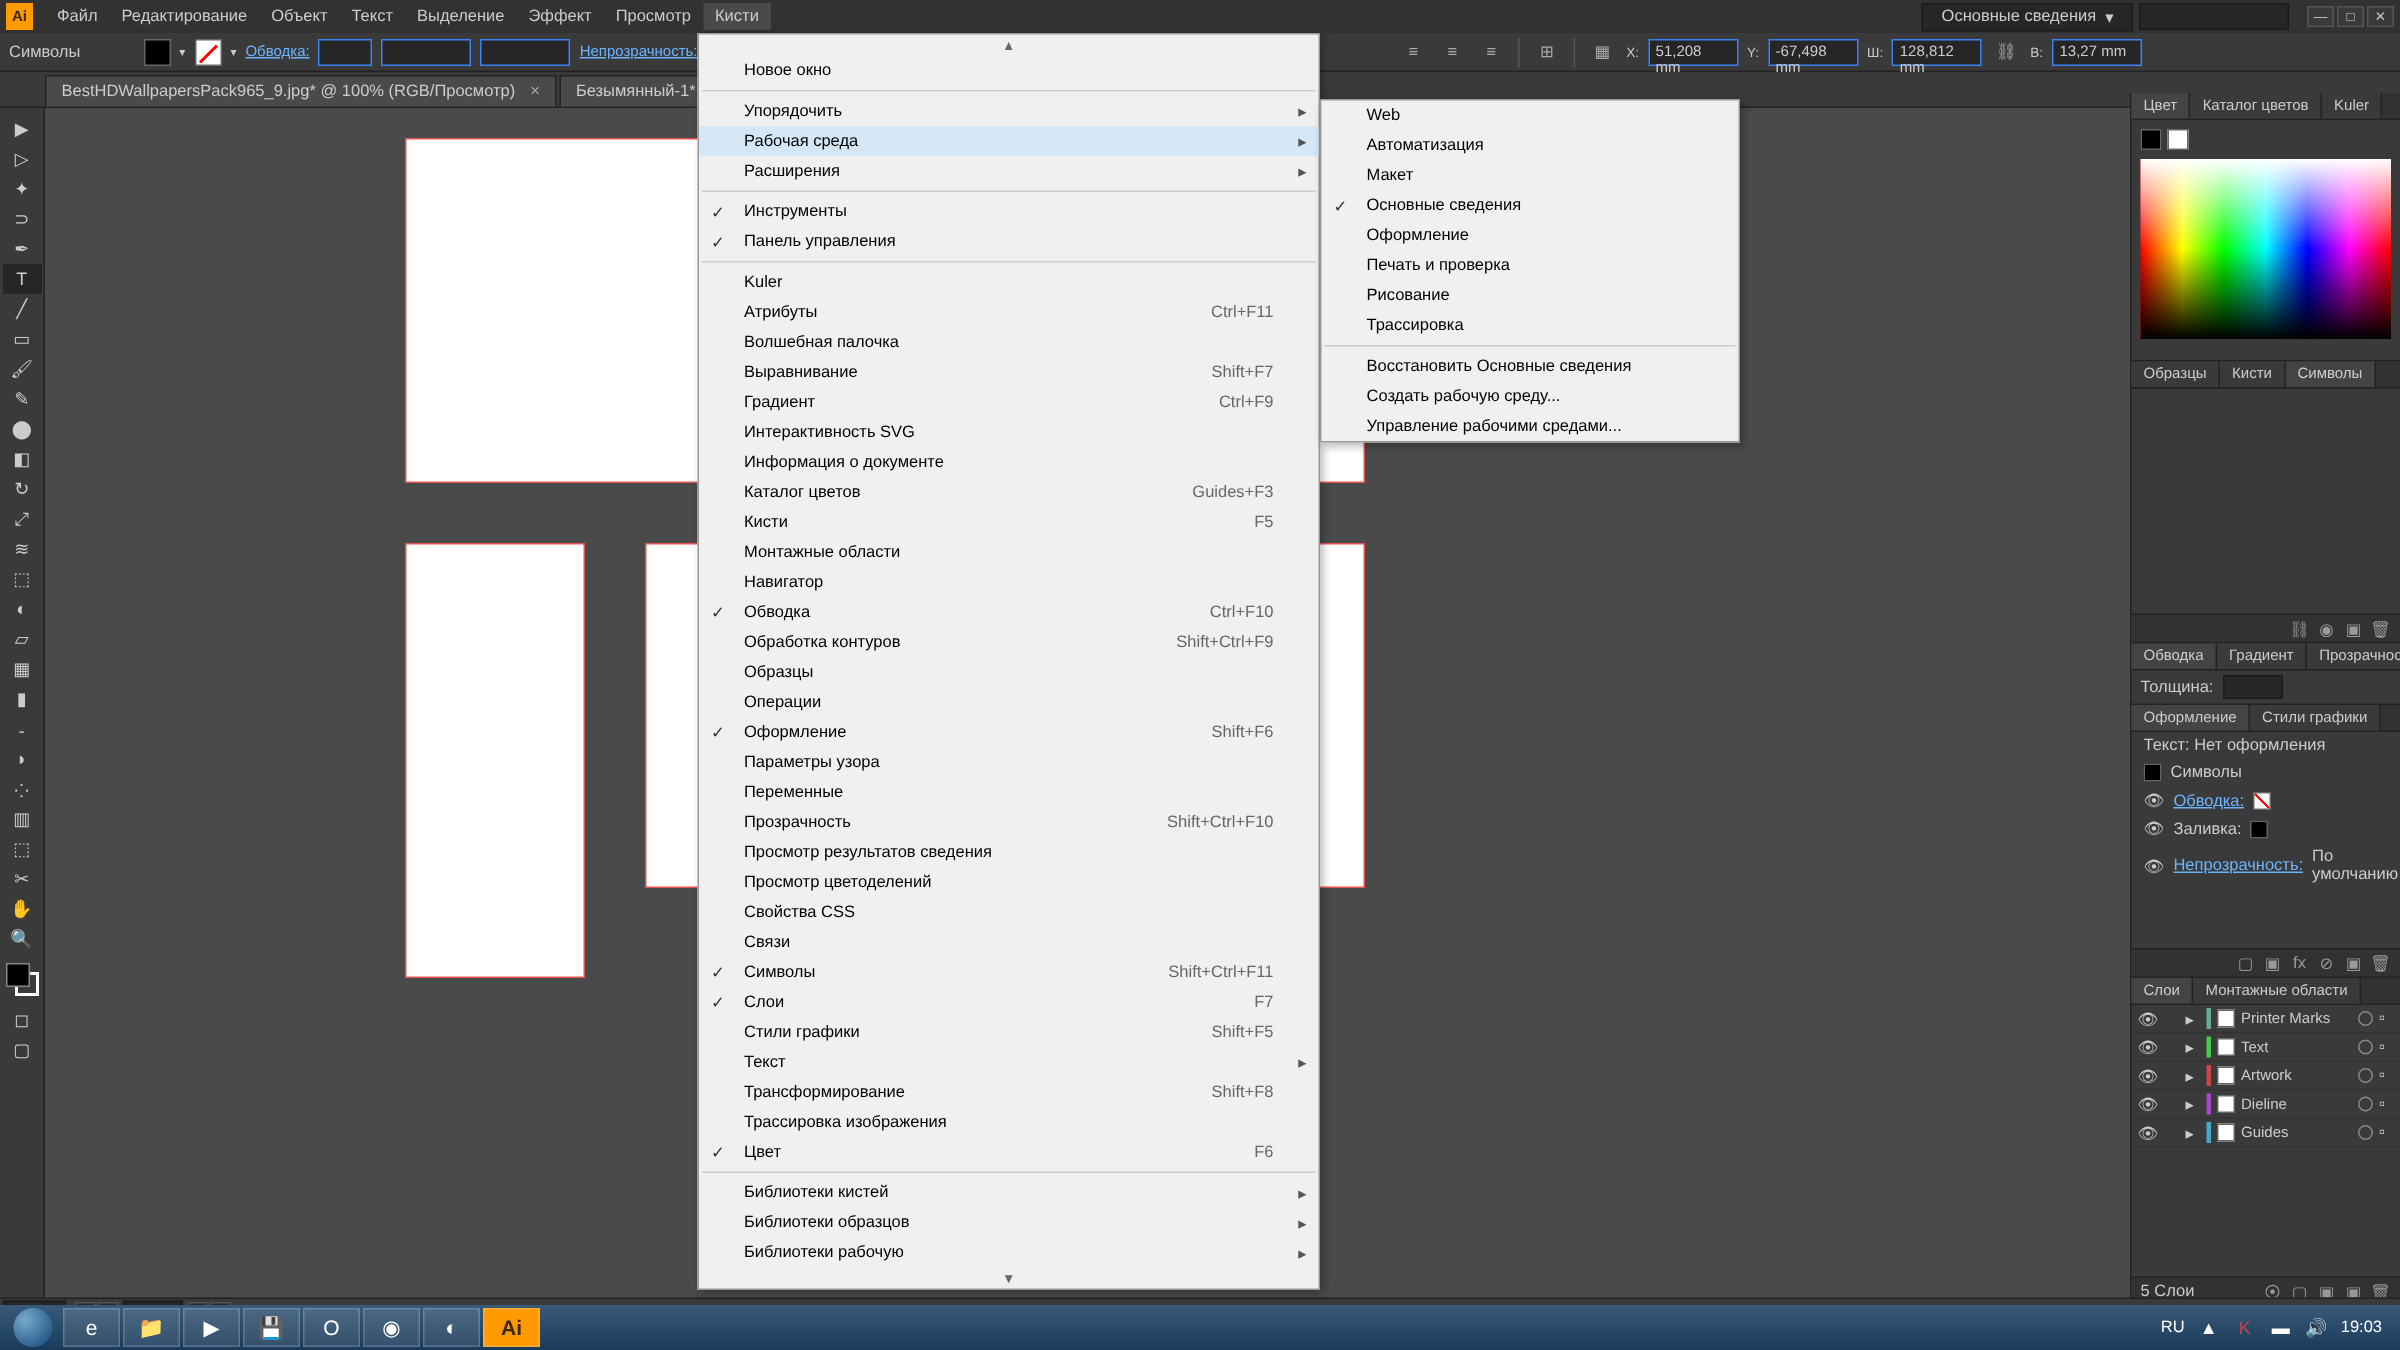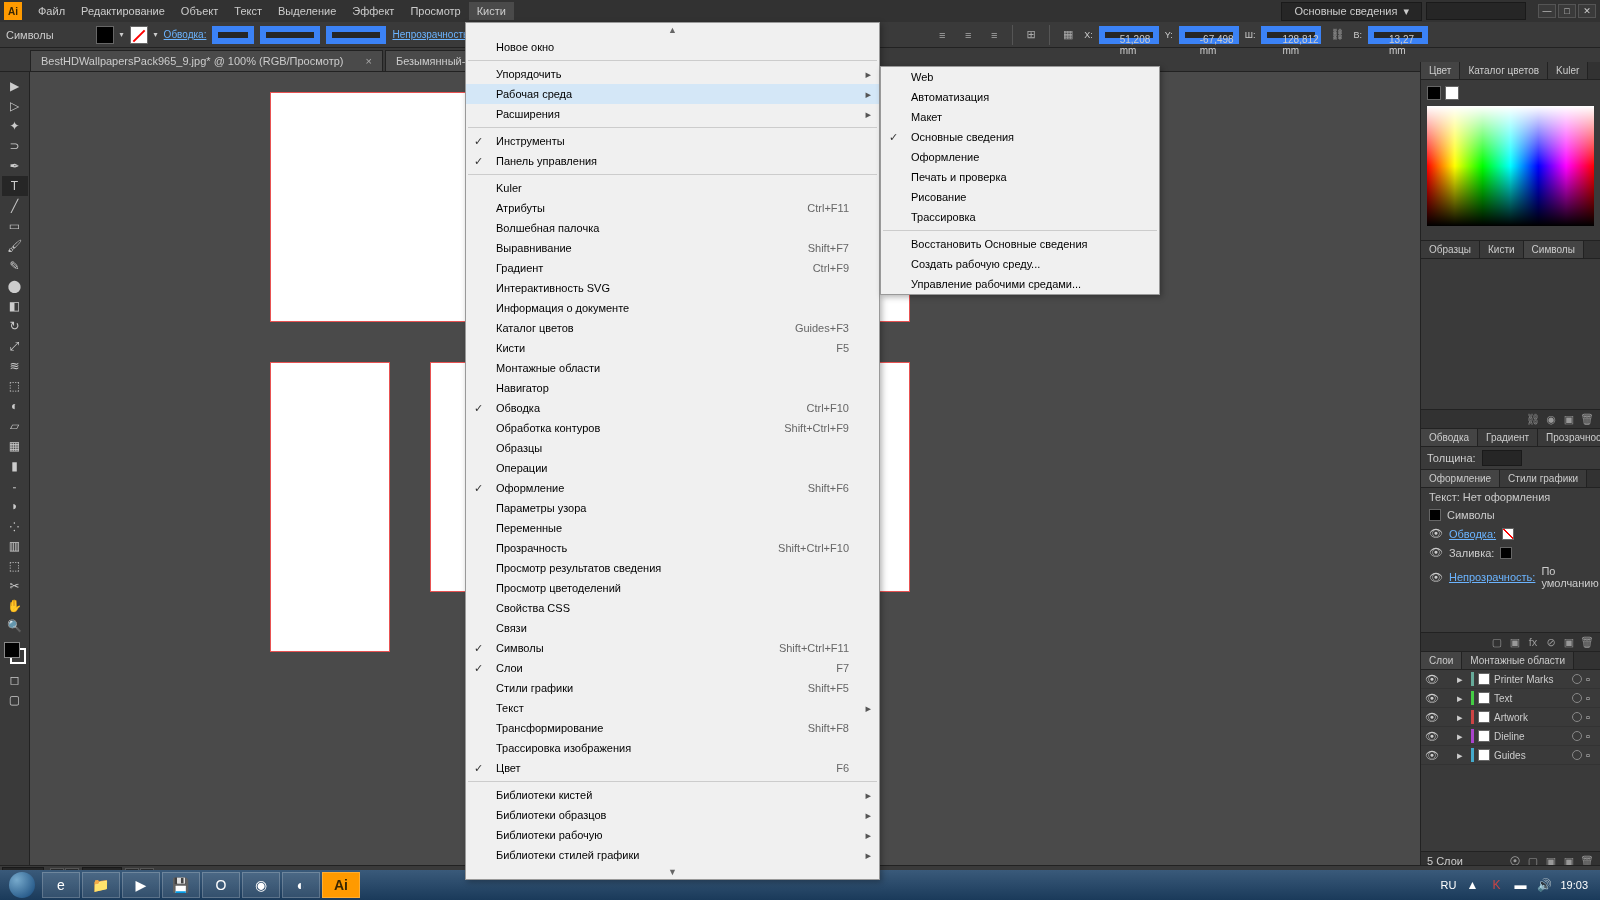--- a/index.html
+++ b/index.html
@@ -12,25 +12,25 @@
 .workspace-dd{background:#262626;padding:2px 12px;border:1px solid #1a1a1a;color:#ccc;display:flex;align-items:center;gap:6px}
 .search-box{background:#262626;border:1px solid #1a1a1a;width:100px;height:18px}
 .win-btns{display:flex;gap:2px;margin-left:8px}
 .win-btn{width:18px;height:14px;background:#3a3a3a;border:1px solid #555;display:flex;align-items:center;justify-content:center;color:#ccc;font-size:9px}
 .control-bar{background:#3a3a3a;height:26px;display:flex;align-items:center;padding:0 6px;gap:6px;border-bottom:1px solid #222;color:#ccc}
 .cb-label{font-size:11px}
 .cb-swatch{width:18px;height:18px;background:#000;border:1px solid #666}
 .cb-swatch.none{background:#fff;position:relative}
 .cb-swatch.none::after{content:"";position:absolute;left:0;right:0;top:50%;height:2px;background:red;transform:rotate(-45deg)}
 .cb-link{color:#6bb4ff;text-decoration:underline;font-size:10px}
-.cb-field{background:#262626;border:6px solid #3b82f6;padding:2px 15px;color:#ccc;width:60px;height:18px;font-size:10px}
+.cb-field{background:#262626;border:1px solid #3b82f6;padding:2px 4px;color:#ccc;width:60px;height:18px;font-size:10px}
 .cb-icon{width:20px;height:20px;display:flex;align-items:center;justify-content:center;color:#aaa;border:1px solid transparent}
 .cb-sep{width:1px;height:20px;background:#555;margin:0 2px}
 .tabs{background:#3a3a3a;height:24px;display:flex;align-items:flex-end;padding-left:30px;border-bottom:1px solid #222}
-.tab{background:#4a4a4a;padding:4px 10px;color:#ccc;border:1px solid #222;border-bottom:none;margin-right:2px;display:flex;align-items:center;gap:22px;font-size:10px}
+.tab{background:#4a4a4a;padding:4px 10px;color:#ccc;border:1px solid #222;border-bottom:none;margin-right:2px;display:flex;align-items:center;gap:10px;font-size:10px}
 .tab-close{color:#aaa;cursor:pointer}
 .workspace{position:absolute;top:72px;left:30px;right:180px;bottom:30px;background:#4a4a4a;overflow:hidden}
 .toolbox{position:absolute;left:0;top:72px;width:30px;bottom:30px;background:#3a3a3a;border-right:1px solid #222;display:flex;flex-direction:column;padding-top:4px}
 .tool{width:26px;height:20px;margin:0 auto;display:flex;align-items:center;justify-content:center;color:#ccc;font-size:12px}
 .tool.sel{background:#262626}
 .fillstroke{margin:6px auto;width:22px;height:22px;position:relative}
 .fs-fill{position:absolute;width:16px;height:16px;background:#000;border:1px solid #888;top:0;left:0}
 .fs-stroke{position:absolute;width:16px;height:16px;background:#3a3a3a;border:2px solid #fff;bottom:0;right:0}
 .artboard{position:absolute;background:#fff;border:1px solid #e85252}
 .ab1{left:240px;top:20px;width:640px;height:230px}
@@ -334,23 +334,20 @@
       <div class="dd-sep"></div>
       <div class="dd-item sub">
         <span>Библиотеки кистей</span>
       </div>
       <div class="dd-item sub">
         <span>Библиотеки образцов</span>
       </div>
       <div class="dd-item sub">
         <span>Библиотеки рабочую</span>
       </div>
-      <div class="dd-item sub">
-        <span>Библиотеки стилей графики</span>
-      </div>
     </div>
   <div class="dd-arrow">▼</div>
 </div>
 
 <div class="dropdown dd-sub">
   <div id="dd-sub-items">
       <div class="dd-item">Web</div>
       <div class="dd-item">Автоматизация</div>
       <div class="dd-item">Макет</div>
       <div class="dd-item checked">Основные сведения</div>

